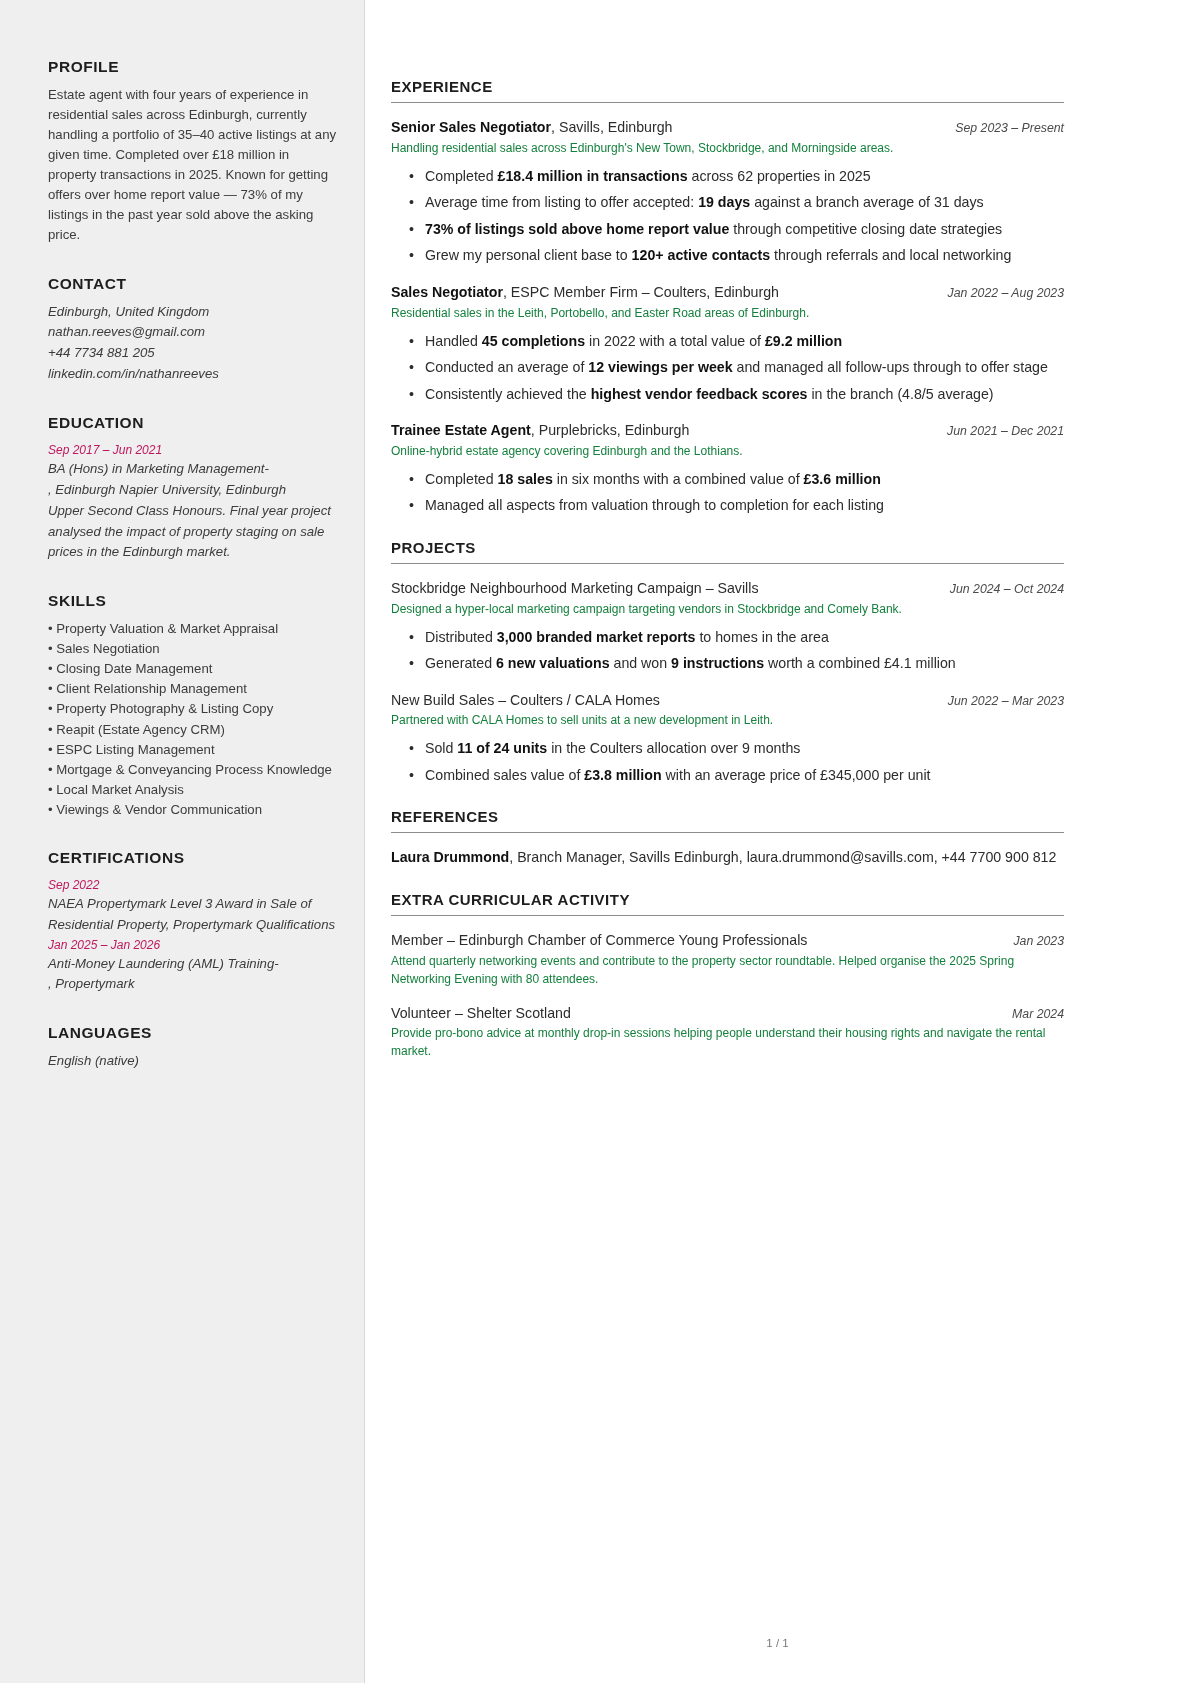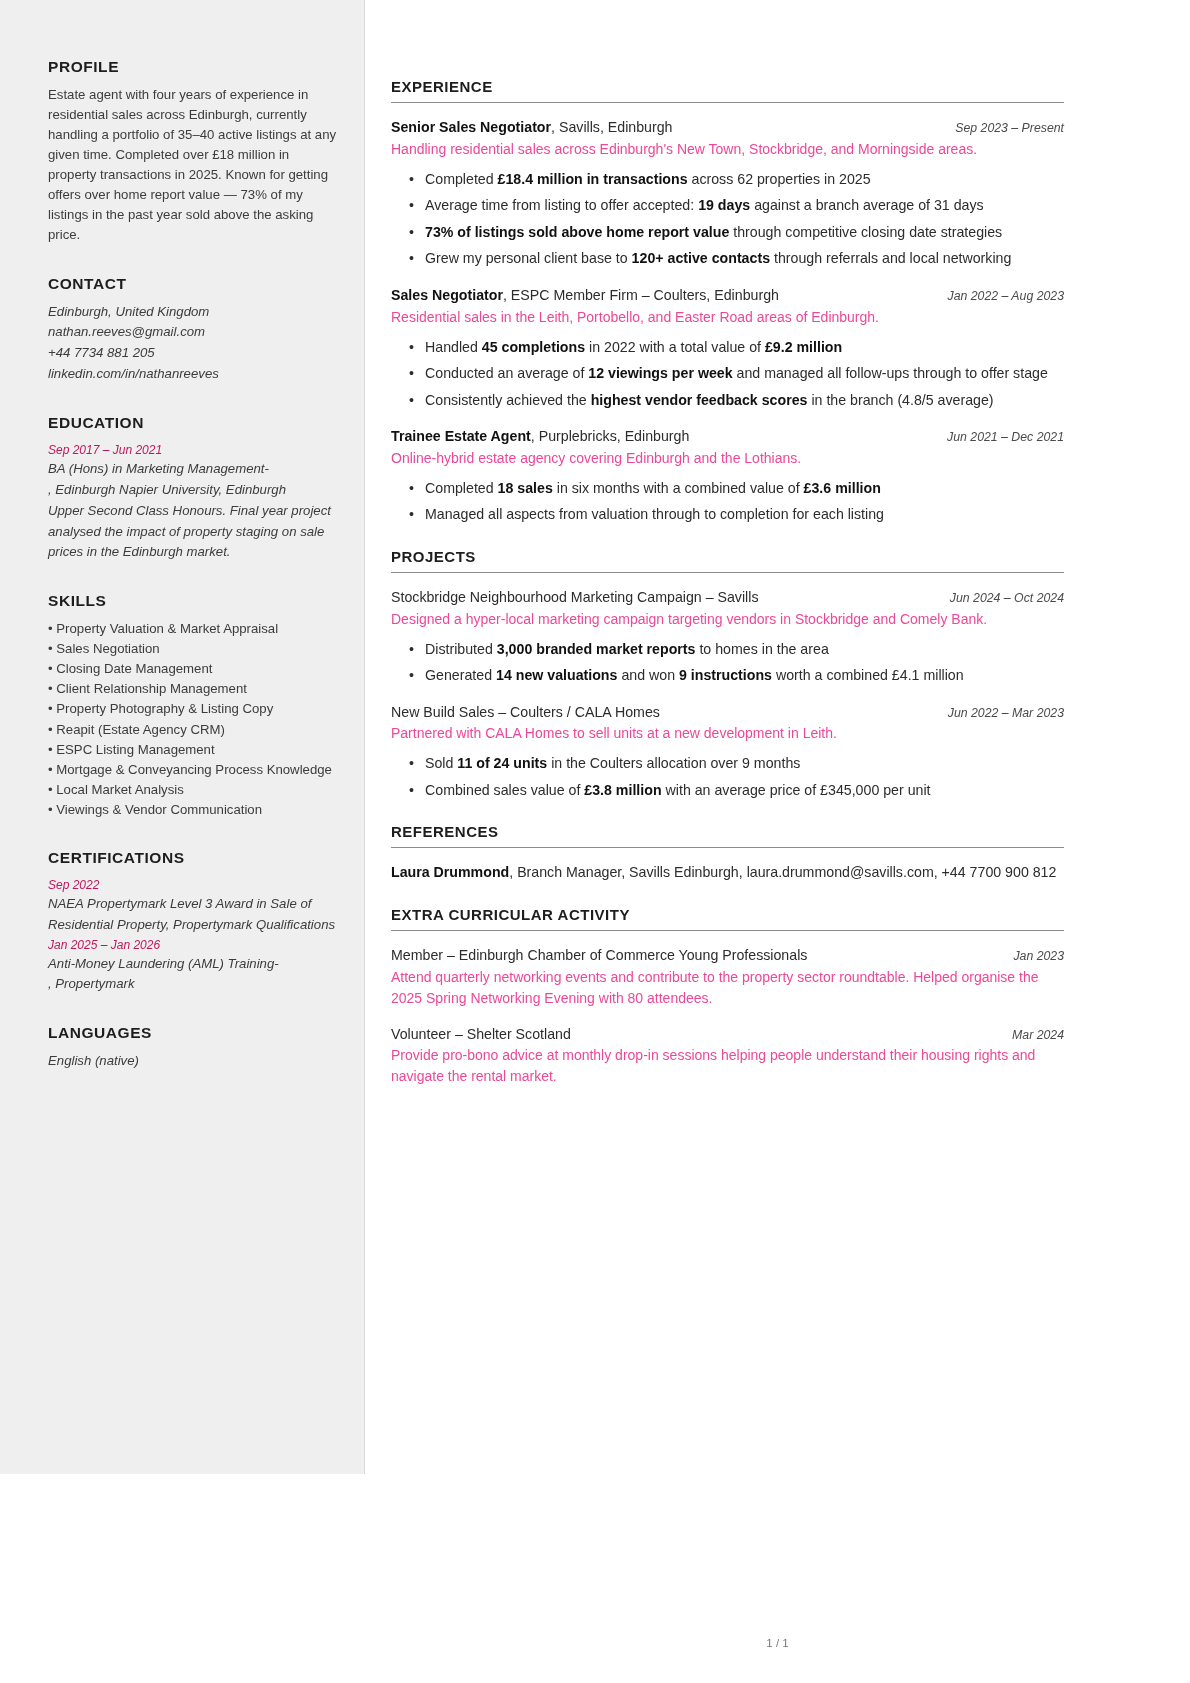--- a/index.html
+++ b/index.html
@@ -18,21 +18,21 @@
     height: 1683px;
     background: #ffffff;
     display: flex;
     overflow: hidden;
   }
 
   
   .sidebar {
     width: 365px;
     min-width: 365px;
-    height: 1474px;
+    height: 1683px;
     background: #efefef;
     border-right: 1px solid #d8d8d8;
     padding: 58px 26px 0 48px;
     color: #3a3a3a;
   }
 
   .side-h {
     font-size: 15.5px;
     font-weight: bold;
     letter-spacing: 0.55px;
@@ -170,22 +170,22 @@
 
   .entry-date {
     font-size: 12.3px;
     font-style: italic;
     color: #4a4a4a;
     white-space: nowrap;
     flex-shrink: 0;
   }
 
   .entry-sub {
-    font-size: 14px;
-    color: #ec4899;
+    font-size: 12px;
+    color: #15803d;
     line-height: 1.5;
     margin-top: 1px;
   }
 
   ul.bullets {
     list-style: none;
     margin: 9px 0 0 0;
     padding: 0;
   }
   ul.bullets li {
@@ -342,21 +342,21 @@
       <div class="sec-rule"></div>
       <div id="projects-entries">
           <div class="entry">
             <div class="entry-head">
               <div class="entry-title">Stockbridge Neighbourhood Marketing Campaign – Savills</div>
               <div class="entry-date">Jun 2024 – Oct 2024</div>
             </div>
             <div class="entry-sub">Designed a hyper-local marketing campaign targeting vendors in Stockbridge and Comely Bank.</div>
             <ul class="bullets">
               <li>Distributed <b>3,000 branded market reports</b> to homes in the area</li>
-              <li>Generated <b>14 new valuations</b> and won <b>9 instructions</b> worth a combined £4.1 million</li>
+              <li>Generated <b>6 new valuations</b> and won <b>9 instructions</b> worth a combined £4.1 million</li>
             </ul>
           </div>
           <div class="entry">
             <div class="entry-head">
               <div class="entry-title">New Build Sales – Coulters / CALA Homes</div>
               <div class="entry-date">Jun 2022 – Mar 2023</div>
             </div>
             <div class="entry-sub">Partnered with CALA Homes to sell units at a new development in Leith.</div>
             <ul class="bullets">
               <li>Sold <b>11 of 24 units</b> in the Coulters allocation over 9 months</li>

